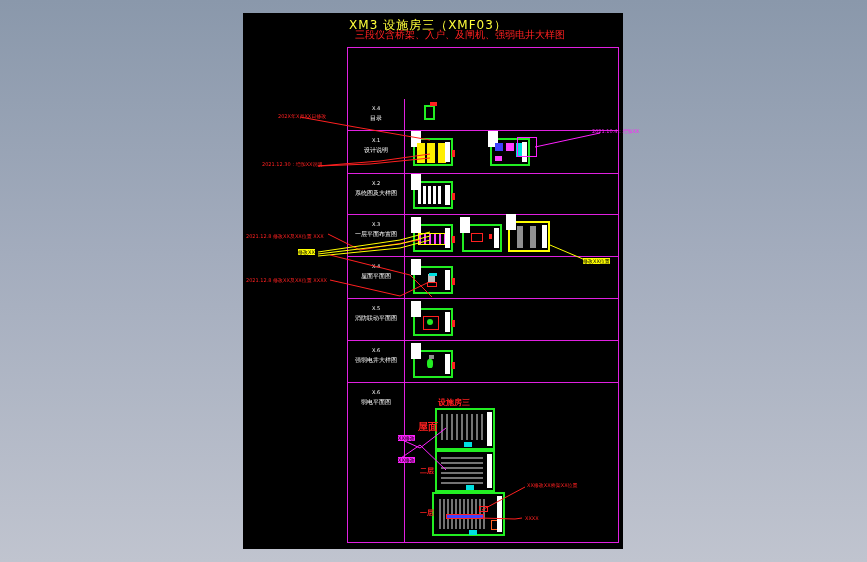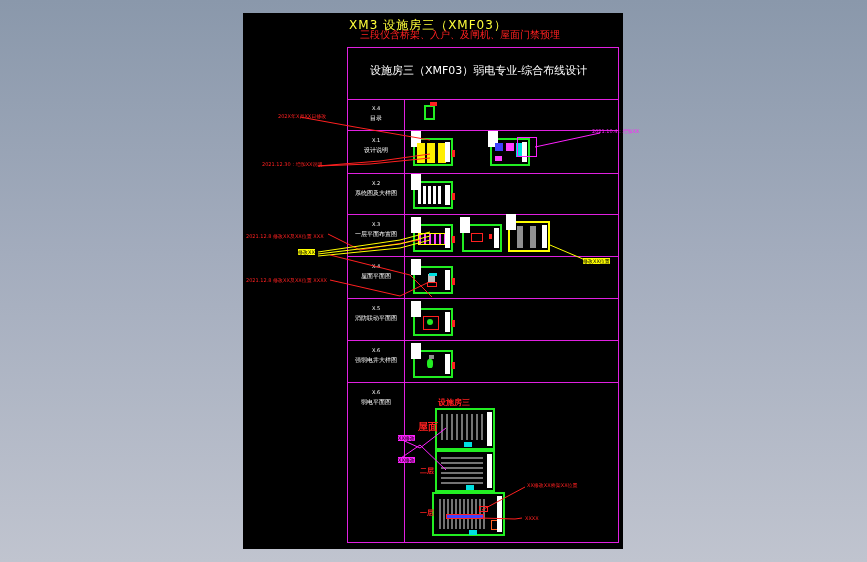--- a/index.html
+++ b/index.html
@@ -31,26 +31,23 @@
   .anno.yel { background:#ffff00; color:#000; }
   svg.lines { position:absolute; left:0; top:0; width:867px; height:562px; pointer-events:none; }
   .plan-title { position:absolute; color:#ff2020; font-size:8px; font-weight:bold; white-space:nowrap; }
 </style>
 </head>
 <body>
 
 <div class="canvas"></div>
 
 <div class="title">XM3 设施房三（XMF03）</div>
-<div class="subtitle">三段仪含桥架、入户、及闸机、屋面门禁预埋</div>
+<div class="subtitle">三段仪含桥架、入户、及闸机、强弱电井大样图</div>
 
 <div class="frame">
-  <div class="header-row">
-    <div class="header-text">设施房三（XMF03）弱电专业-综合布线设计</div>
-  </div>
   <div class="col-divider"></div>
 
   <div class="row" style="top:51px;height:32px;">
     <div class="row-label">
       <span class="row-num">X.4</span>
       <span class="row-name">目录</span>
     </div>
   </div>
   <div class="row" style="top:83px;height:43px;">
     <div class="row-label">

